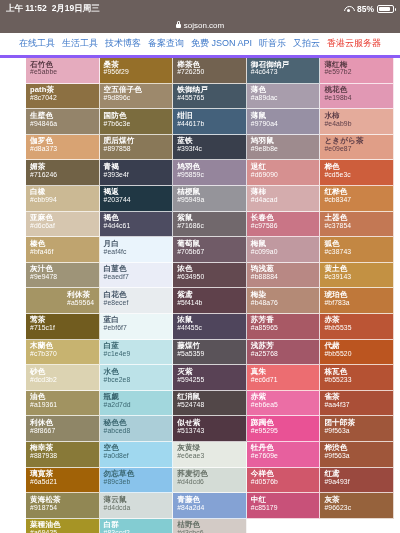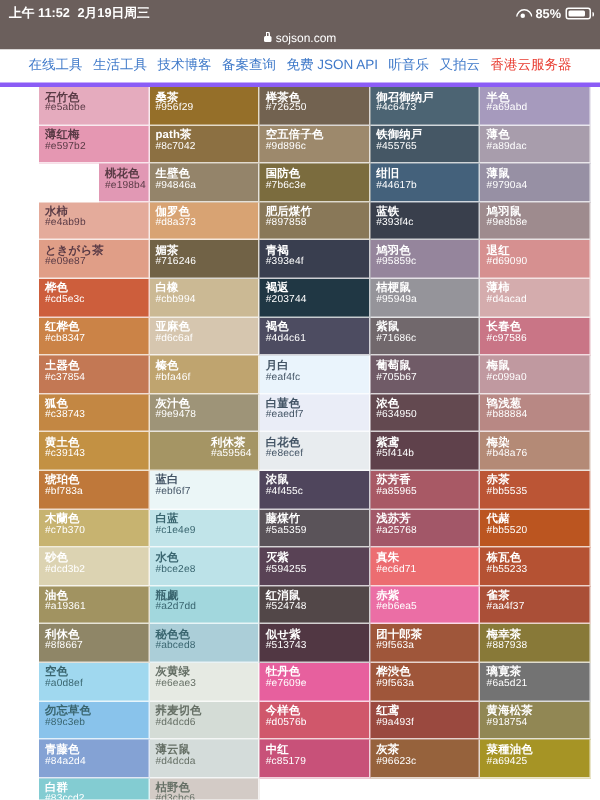--- a/index.html
+++ b/index.html
@@ -136,45 +136,41 @@
         <span class="hx">#956f29</span>
       </div>
       <div class="cell" style="background: rgb(114, 98, 80); color: rgb(255, 255, 255);">
         <span class="nm">榉茶色</span>
         <span class="hx">#726250</span>
       </div>
       <div class="cell" style="background: rgb(76, 100, 115); color: rgb(255, 255, 255);">
         <span class="nm">御召御纳戸</span>
         <span class="hx">#4c6473</span>
       </div>
-      <div class="cell" style="background: rgb(166, 154, 189); color: rgb(255, 255, 255);">
-        <span class="nm">半色</span>
-        <span class="hx">#a69abd</span>
-      </div>
       <div class="cell" style="background: rgb(229, 151, 178); color: rgb(90, 59, 70);">
         <span class="nm">薄红梅</span>
         <span class="hx">#e597b2</span>
       </div>
       <div class="cell" style="background: rgb(140, 112, 66); color: rgb(255, 255, 255);">
         <span class="nm">path茶</span>
         <span class="hx">#8c7042</span>
       </div>
       <div class="cell" style="background: rgb(157, 137, 108); color: rgb(255, 255, 255);">
         <span class="nm">空五倍子色</span>
         <span class="hx">#9d896c</span>
       </div>
       <div class="cell" style="background: rgb(69, 87, 101); color: rgb(255, 255, 255);">
         <span class="nm">铁御纳戸</span>
         <span class="hx">#455765</span>
       </div>
       <div class="cell" style="background: rgb(168, 157, 172); color: rgb(255, 255, 255);">
         <span class="nm">薄色</span>
         <span class="hx">#a89dac</span>
       </div>
-      <div class="cell" style="background: rgb(225, 152, 180); color: rgb(90, 59, 70); margin-left: 40px;">
+      <div class="cell" style="background: rgb(225, 152, 180); color: rgb(90, 59, 70);">
         <span class="nm">桃花色</span>
         <span class="hx">#e198b4</span>
       </div>
       <div class="cell" style="background: rgb(148, 132, 106); color: rgb(255, 255, 255);">
         <span class="nm">生壁色</span>
         <span class="hx">#94846a</span>
       </div>
       <div class="cell" style="background: rgb(123, 108, 62); color: rgb(255, 255, 255);">
         <span class="nm">国防色</span>
         <span class="hx">#7b6c3e</span>
@@ -324,20 +320,24 @@
         <span class="hx">#5f414b</span>
       </div>
       <div class="cell" style="background: rgb(180, 138, 118); color: rgb(255, 255, 255);">
         <span class="nm">梅染</span>
         <span class="hx">#b48a76</span>
       </div>
       <div class="cell" style="background: rgb(191, 120, 58); color: rgb(255, 255, 255);">
         <span class="nm">琥珀色</span>
         <span class="hx">#bf783a</span>
       </div>
+      <div class="cell" style="background: rgb(113, 92, 31); color: rgb(255, 255, 255);">
+        <span class="nm">莺茶</span>
+        <span class="hx">#715c1f</span>
+      </div>
       <div class="cell" style="background: rgb(235, 246, 247); color: rgb(68, 85, 102);">
         <span class="nm">蓝白</span>
         <span class="hx">#ebf6f7</span>
       </div>
       <div class="cell" style="background: rgb(79, 69, 92); color: rgb(255, 255, 255);">
         <span class="nm">浓鼠</span>
         <span class="hx">#4f455c</span>
       </div>
       <div class="cell" style="background: rgb(168, 89, 101); color: rgb(255, 255, 255);">
         <span class="nm">苏芳香</span>
@@ -412,20 +412,24 @@
         <span class="hx">#8f8667</span>
       </div>
       <div class="cell" style="background: rgb(171, 206, 216); color: rgb(58, 102, 112);">
         <span class="nm">秘色色</span>
         <span class="hx">#abced8</span>
       </div>
       <div class="cell" style="background: rgb(81, 55, 67); color: rgb(255, 255, 255);">
         <span class="nm">似せ紫</span>
         <span class="hx">#513743</span>
       </div>
+      <div class="cell" style="background: rgb(233, 82, 149); color: rgb(255, 255, 255);">
+        <span class="nm">踯躅色</span>
+        <span class="hx">#e95295</span>
+      </div>
       <div class="cell" style="background: rgb(159, 86, 58); color: rgb(255, 255, 255);">
         <span class="nm">团十郎茶</span>
         <span class="hx">#9f563a</span>
       </div>
       <div class="cell" style="background: rgb(136, 121, 56); color: rgb(255, 255, 255);">
         <span class="nm">梅幸茶</span>
         <span class="hx">#887938</span>
       </div>
       <div class="cell" style="background: rgb(160, 216, 239); color: rgb(58, 102, 112);">
         <span class="nm">空色</span>
@@ -436,21 +440,21 @@
         <span class="hx">#e6eae3</span>
       </div>
       <div class="cell" style="background: rgb(231, 96, 158); color: rgb(255, 255, 255);">
         <span class="nm">牡丹色</span>
         <span class="hx">#e7609e</span>
       </div>
       <div class="cell" style="background: rgb(159, 86, 58); color: rgb(255, 255, 255);">
         <span class="nm">桦渋色</span>
         <span class="hx">#9f563a</span>
       </div>
-      <div class="cell" style="background: #737373; color: rgb(255, 255, 255);">
+      <div class="cell" style="background: #a16207; color: rgb(255, 255, 255);">
         <span class="nm">璃寛茶</span>
         <span class="hx">#6a5d21</span>
       </div>
       <div class="cell" style="background: rgb(137, 195, 235); color: rgb(58, 102, 112);">
         <span class="nm">勿忘草色</span>
         <span class="hx">#89c3eb</span>
       </div>
       <div class="cell" style="background: rgb(212, 220, 214); color: rgb(102, 112, 102);">
         <span class="nm">荞麦切色</span>
         <span class="hx">#d4dcd6</span>
@@ -460,27 +464,27 @@
         <span class="hx">#d0576b</span>
       </div>
       <div class="cell" style="background: rgb(154, 73, 63); color: rgb(255, 255, 255);">
         <span class="nm">红鸢</span>
         <span class="hx">#9a493f</span>
       </div>
       <div class="cell" style="background: rgb(145, 135, 84); color: rgb(255, 255, 255);">
         <span class="nm">黄海松茶</span>
         <span class="hx">#918754</span>
       </div>
+      <div class="cell" style="background: rgb(212, 220, 218); color: rgb(102, 112, 102);">
+        <span class="nm">薄云鼠</span>
+        <span class="hx">#d4dcda</span>
+      </div>
       <div class="cell" style="background: rgb(132, 162, 212); color: rgb(255, 255, 255);">
         <span class="nm">青藤色</span>
         <span class="hx">#84a2d4</span>
-      </div>
-      <div class="cell" style="background: rgb(212, 220, 218); color: rgb(102, 112, 102);">
-        <span class="nm">薄云鼠</span>
-        <span class="hx">#d4dcda</span>
       </div>
       <div class="cell" style="background: rgb(200, 81, 121); color: rgb(255, 255, 255);">
         <span class="nm">中红</span>
         <span class="hx">#c85179</span>
       </div>
       <div class="cell" style="background: rgb(150, 98, 60); color: rgb(255, 255, 255);">
         <span class="nm">灰茶</span>
         <span class="hx">#96623c</span>
       </div>
       <div class="cell" style="background: rgb(166, 148, 37); color: rgb(255, 255, 255);">

